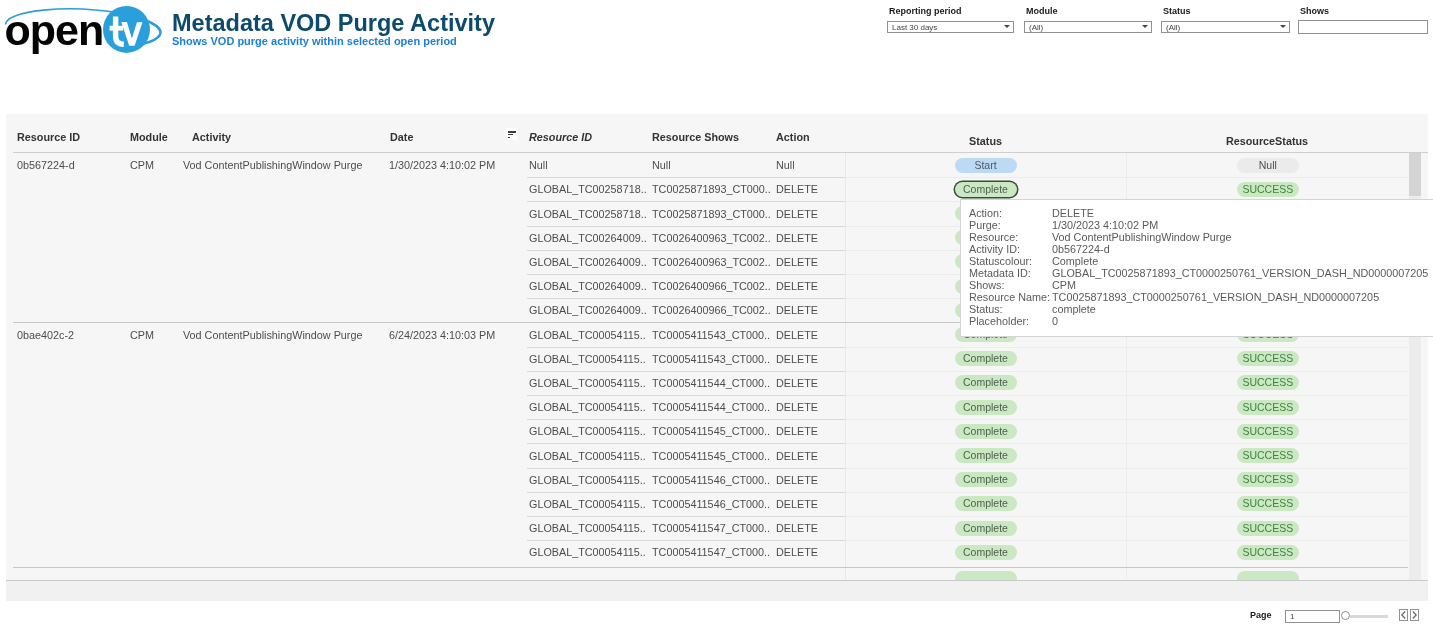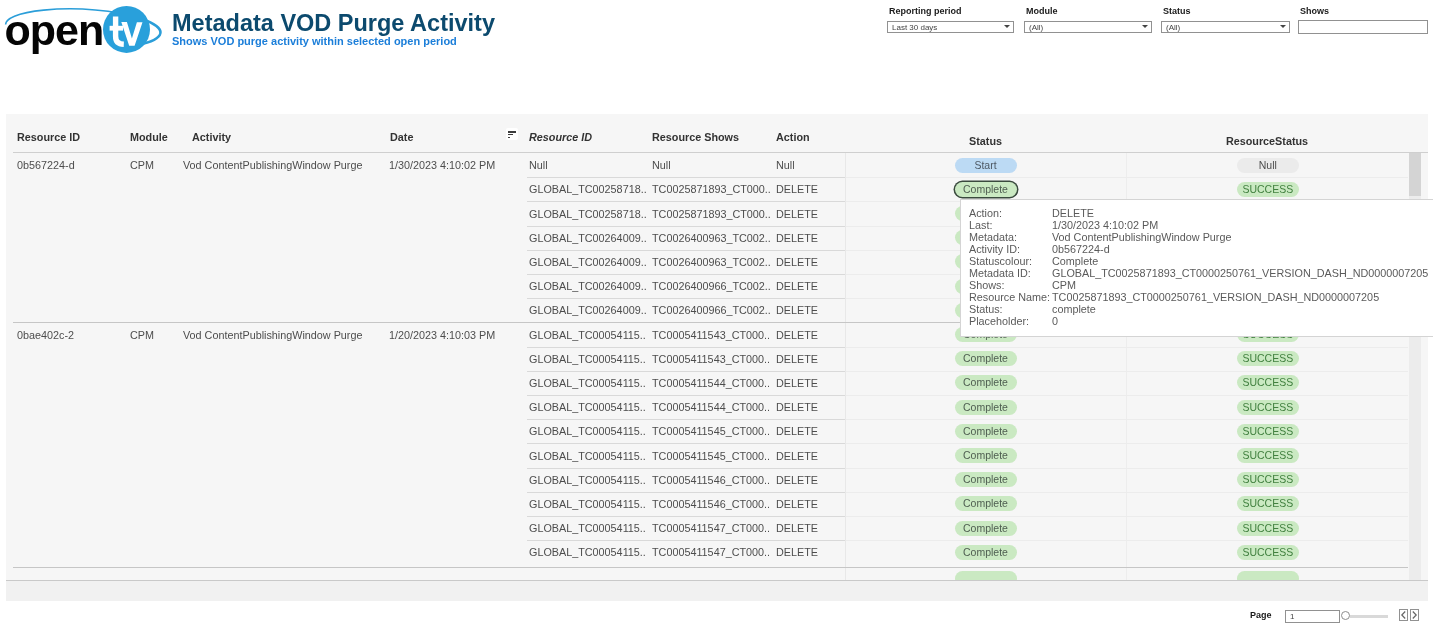--- a/index.html
+++ b/index.html
@@ -113,21 +113,21 @@
 <div class="cel" style="left:652px;top:304.3px;">TC0026400966_TC002..</div>
 <div class="cel" style="left:776px;top:304.3px;">DELETE</div>
 <div class="pill" style="left:954.5px;top:302.7px;background:#cae9c2;color:#4f5e51;">Complete</div>
 <div class="pill" style="left:1236.8px;top:302.7px;background:#cae9c2;color:#41803f;">SUCCESS</div>
 <div class="sep" style="left:527px;top:298.2px;width:318px;background:#d9d9d9;"></div>
 <div class="sep" style="left:846px;top:298.2px;width:562px;background:#ececec;"></div>
 <div class="sep" style="left:13px;top:322.4px;width:1395px;background:#c6c6c6;"></div>
 <div class="cel" style="left:17px;top:328.5px;">0bae402c-2</div>
 <div class="cel" style="left:130px;top:328.5px;">CPM</div>
 <div class="cel" style="left:183px;top:328.5px;">Vod ContentPublishingWindow Purge</div>
-<div class="cel" style="left:389px;top:328.5px;">1/20/2023 4:10:03 PM</div>
+<div class="cel" style="left:389px;top:328.5px;">6/24/2023 4:10:03 PM</div>
 <div class="cel" style="left:529px;top:328.5px;">GLOBAL_TC00054115..</div>
 <div class="cel" style="left:652px;top:328.5px;">TC0005411543_CT000..</div>
 <div class="cel" style="left:776px;top:328.5px;">DELETE</div>
 <div class="pill" style="left:954.5px;top:326.9px;background:#cae9c2;color:#4f5e51;">Complete</div>
 <div class="pill" style="left:1236.8px;top:326.9px;background:#cae9c2;color:#41803f;">SUCCESS</div>
 <div class="cel" style="left:529px;top:352.7px;">GLOBAL_TC00054115..</div>
 <div class="cel" style="left:652px;top:352.7px;">TC0005411543_CT000..</div>
 <div class="cel" style="left:776px;top:352.7px;">DELETE</div>
 <div class="pill" style="left:954.5px;top:351.1px;background:#cae9c2;color:#4f5e51;">Complete</div>
 <div class="pill" style="left:1236.8px;top:351.1px;background:#cae9c2;color:#41803f;">SUCCESS</div>
@@ -193,22 +193,22 @@
 <div class="abs" style="left:6px;top:566.8px;width:1402px;height:13.2px;overflow:hidden;">
 <div class="pill" style="left:948.5px;top:4.5px;background:#cae9c2;color:#4f5e51;">&nbsp;</div>
 <div class="pill" style="left:1230.8px;top:4.5px;background:#cae9c2;color:#41803f;">&nbsp;</div>
 </div>
 <div class="sep" style="left:6px;top:580px;width:1422px;background:#c9c9c9;"></div>
 <div class="abs" style="left:1409px;top:153px;width:12px;height:427px;background:#ececec;"></div>
 <div class="abs" style="left:1409px;top:153px;width:12px;height:43px;background:#d4d4d4;"></div>
 <div class="abs" style="left:960px;top:199px;width:478px;height:138px;background:#fff;border:1px solid #d4d4d4;box-sizing:border-box;">
 <div style="padding:7px 0 0 8px;">
 <div class="tline"><b>Action:</b>DELETE</div>
-<div class="tline"><b>Last:</b>1/30/2023 4:10:02 PM</div>
-<div class="tline"><b>Metadata:</b>Vod ContentPublishingWindow Purge</div>
+<div class="tline"><b>Purge:</b>1/30/2023 4:10:02 PM</div>
+<div class="tline"><b>Resource:</b>Vod ContentPublishingWindow Purge</div>
 <div class="tline"><b>Activity ID:</b>0b567224-d</div>
 <div class="tline"><b>Statuscolour:</b>Complete</div>
 <div class="tline"><b>Metadata ID:</b>GLOBAL_TC0025871893_CT0000250761_VERSION_DASH_ND0000007205</div>
 <div class="tline"><b>Shows:</b>CPM</div>
 <div class="tline"><b>Resource Name:</b>TC0025871893_CT0000250761_VERSION_DASH_ND0000007205</div>
 <div class="tline"><b>Status:</b>complete</div>
 <div class="tline"><b>Placeholder:</b>0</div>
 </div>
   </div>
 <div class="flab" style="left:1250px;top:610px;">Page</div>

